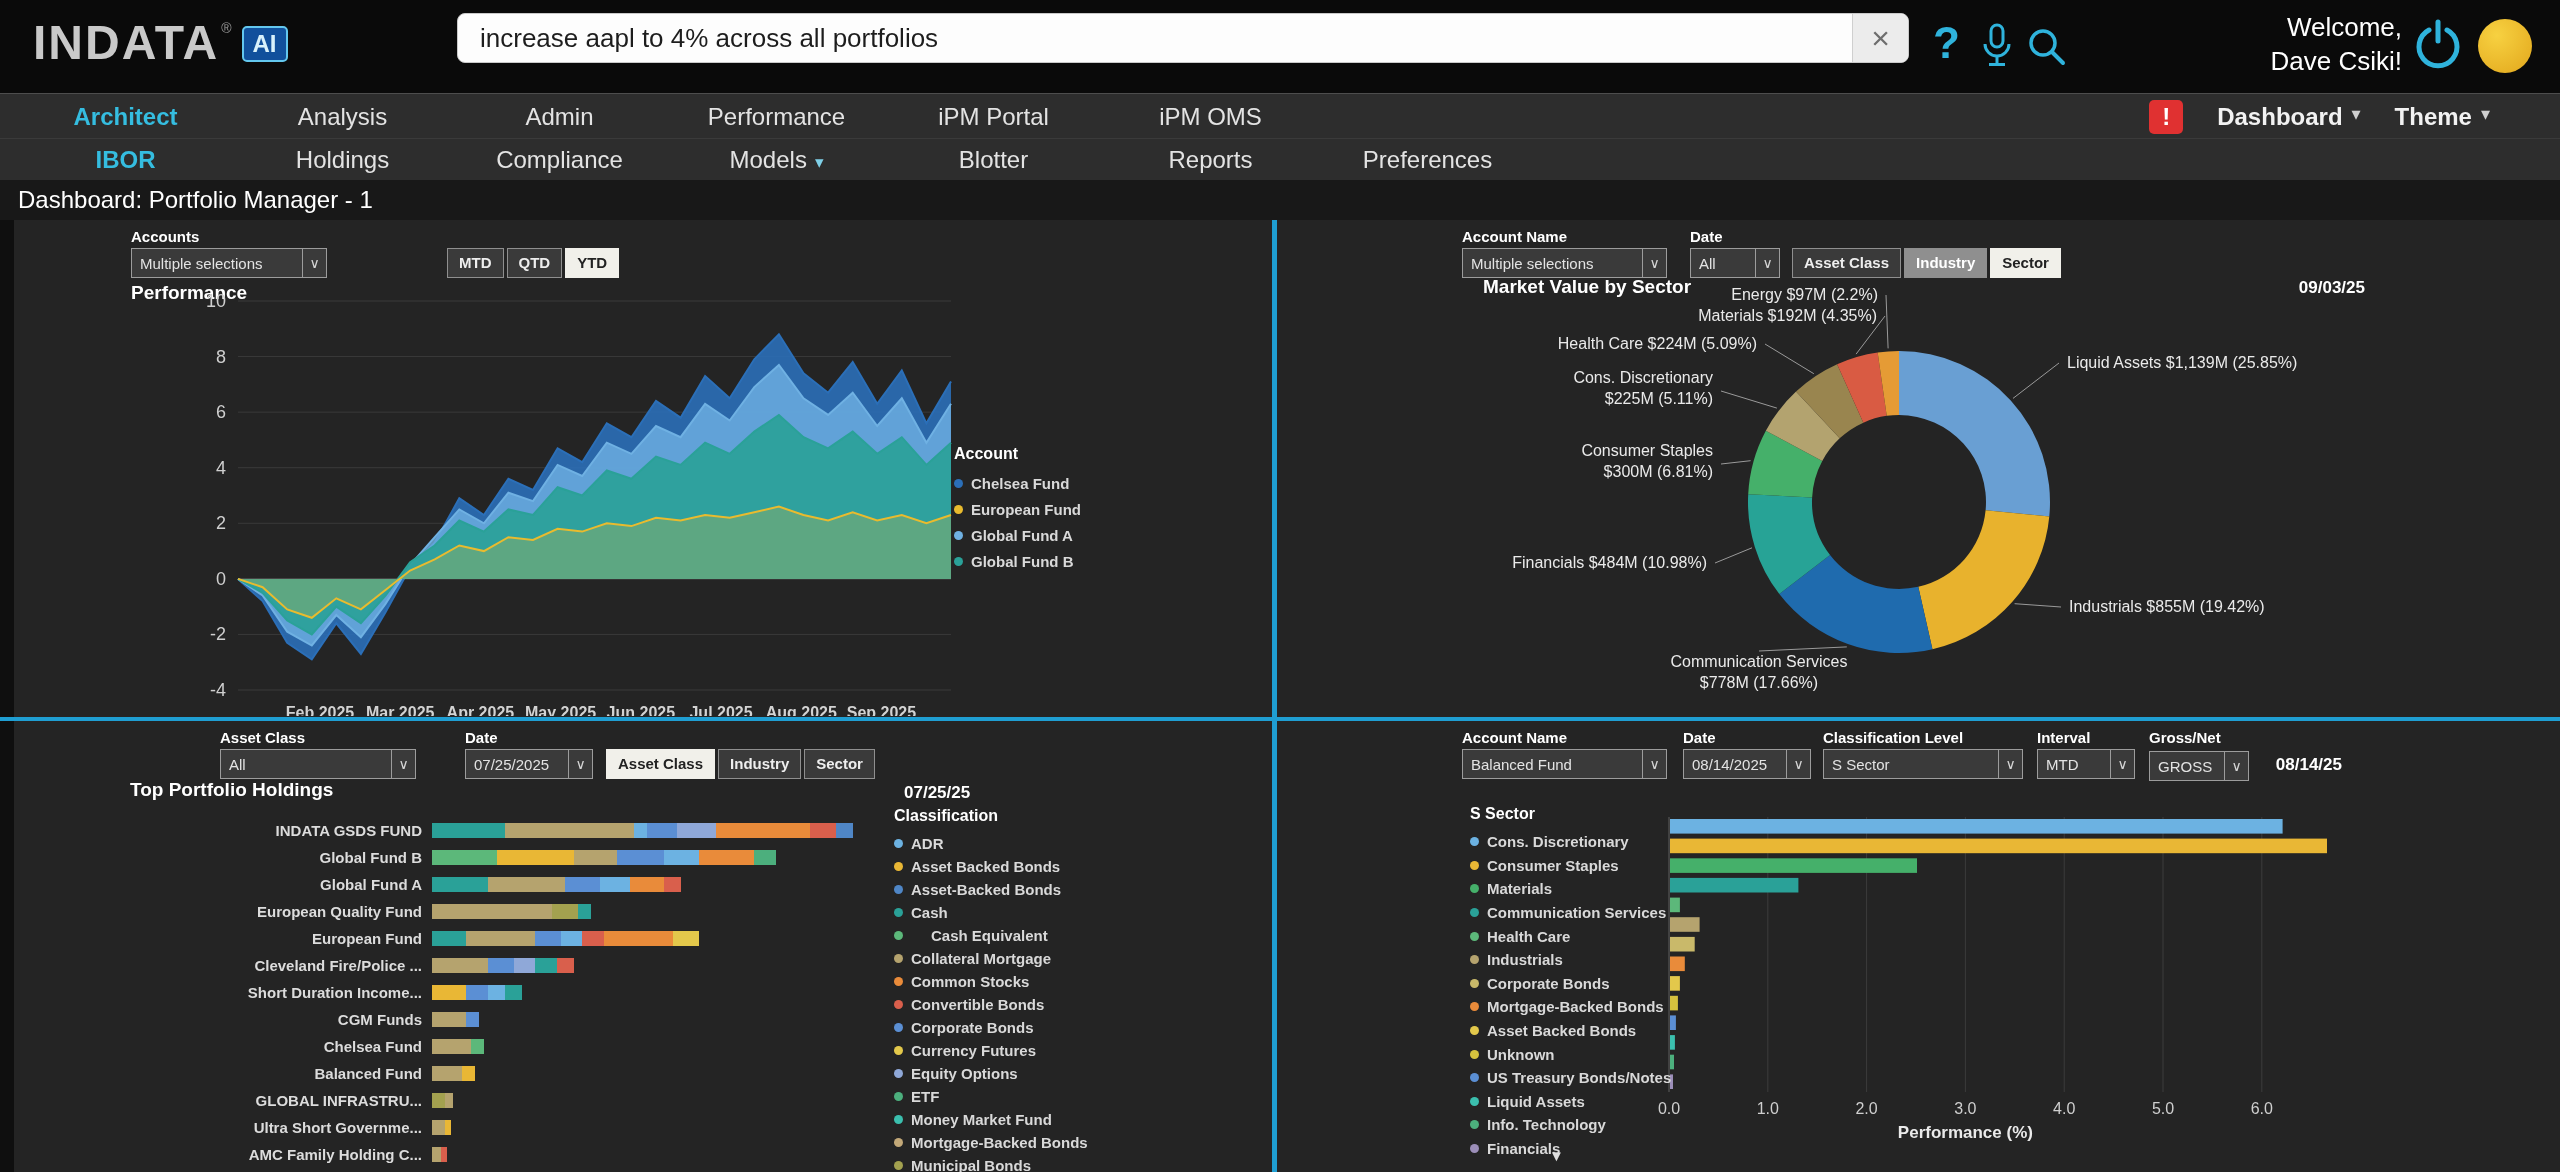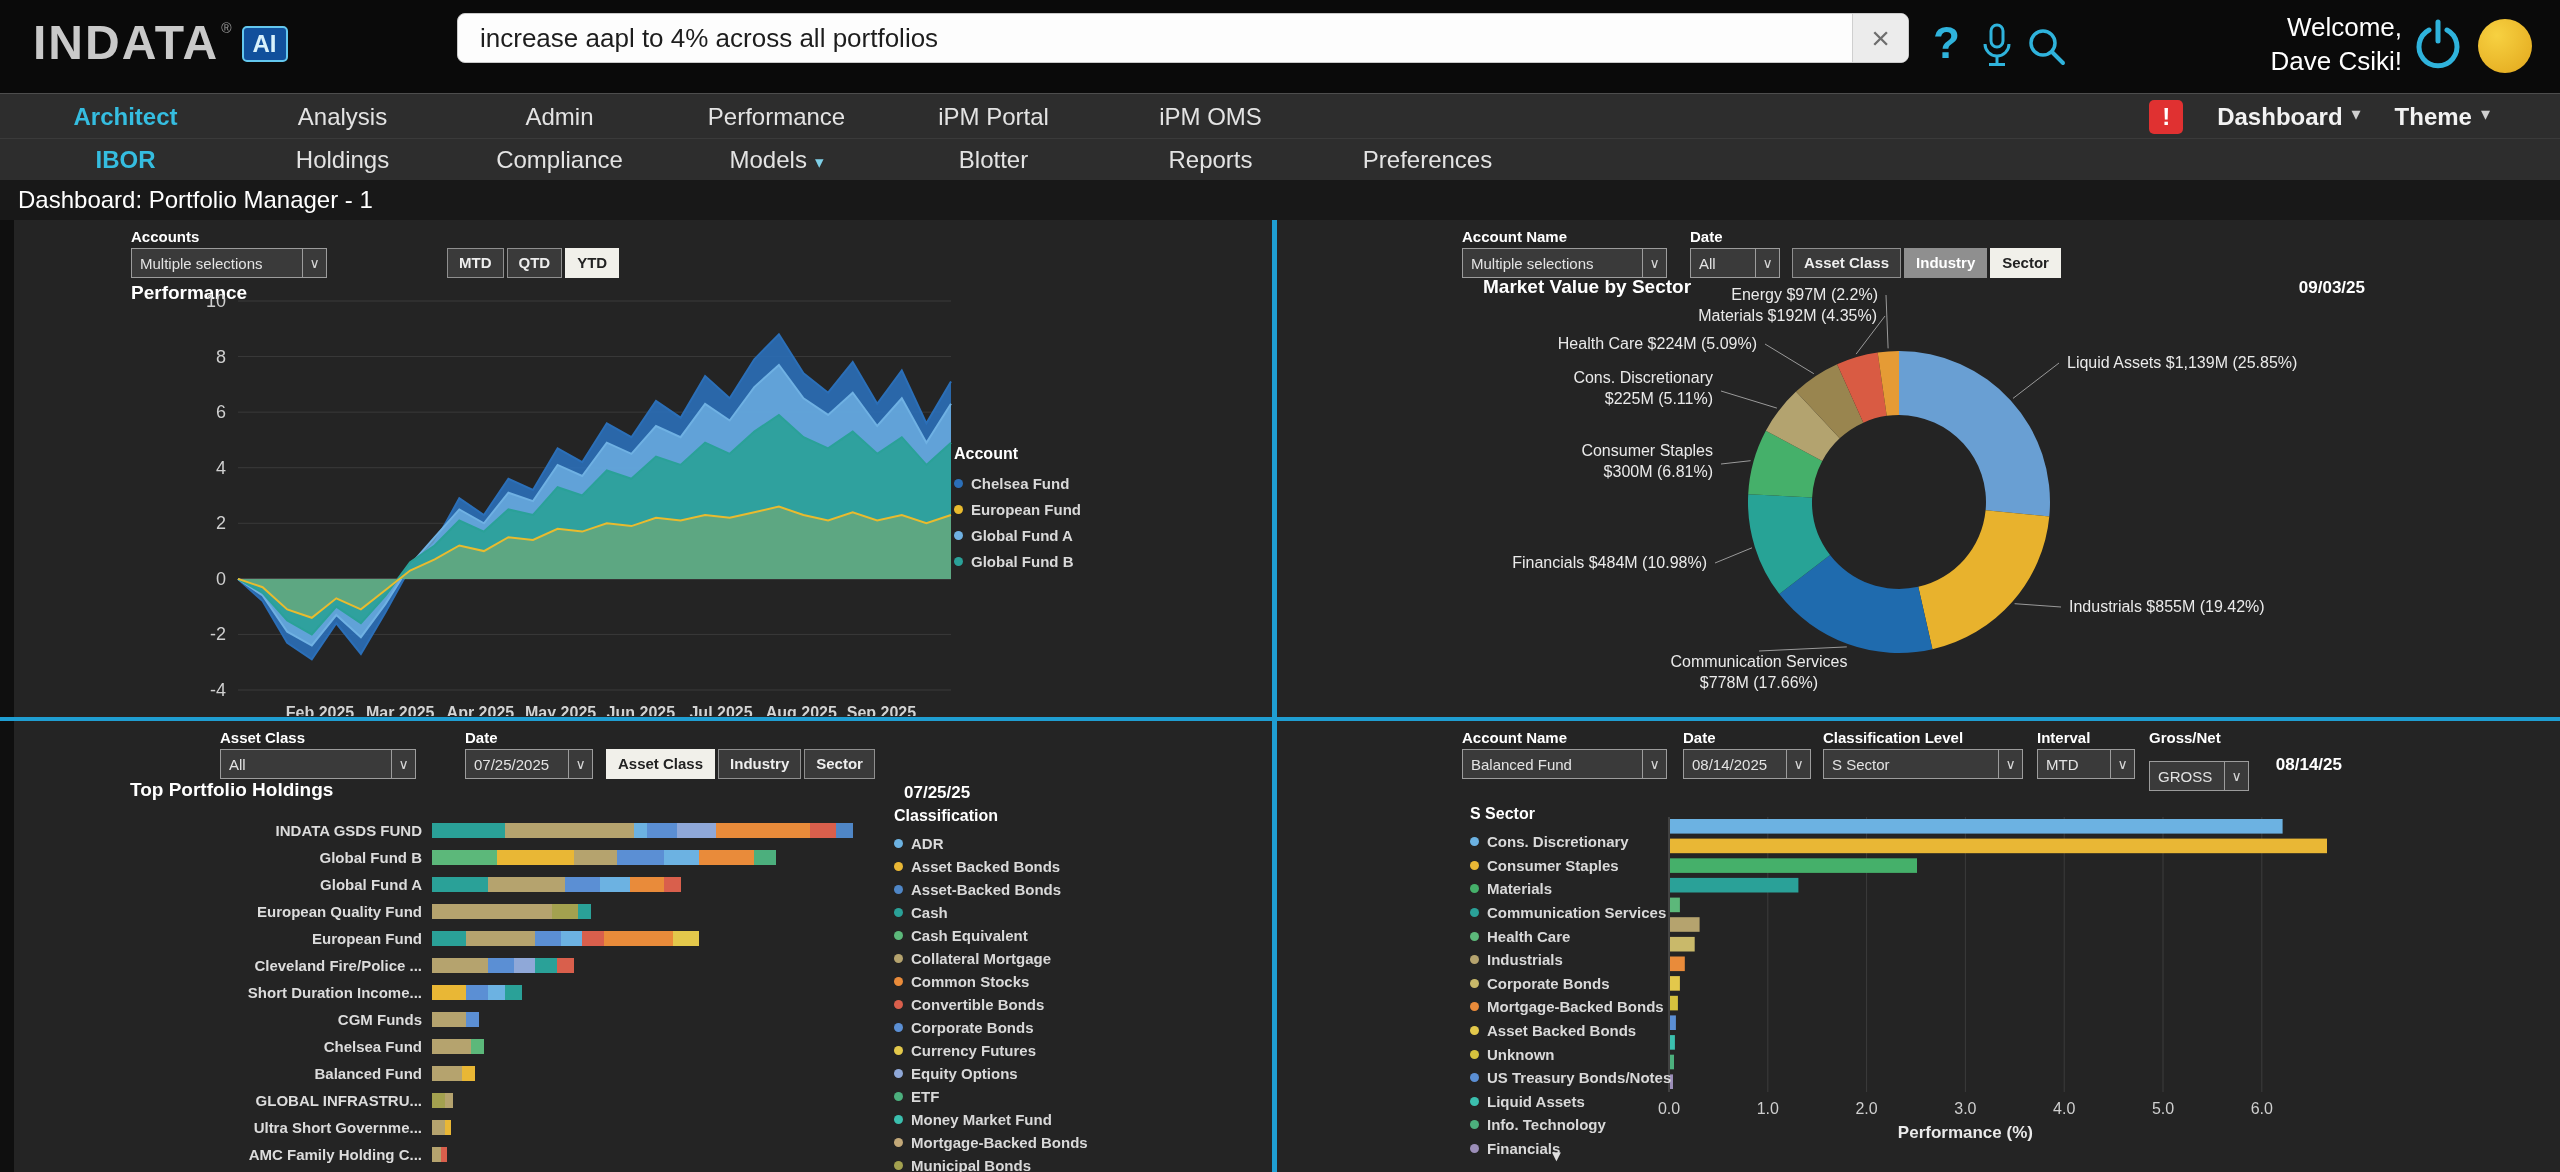--- a/index.html
+++ b/index.html
@@ -415,21 +415,21 @@
           <span>Asset Backed Bonds</span>
         </div>
         <div class="legend-item" style="height: 23px;">
           <span class="dot" style="background: rgb(79, 134, 198);"></span>
           <span>Asset-Backed Bonds</span>
         </div>
         <div class="legend-item" style="height: 23px;">
           <span class="dot" style="background: rgb(42, 161, 152);"></span>
           <span>Cash</span>
         </div>
-        <div class="legend-item" style="height: 23px;">
+        <div class="legend-item" style="height: 23px; gap: 20px;">
           <span class="dot" style="background: rgb(92, 184, 122);"></span>
           <span>Cash Equivalent</span>
         </div>
         <div class="legend-item" style="height: 23px;">
           <span class="dot" style="background: rgb(181, 163, 110);"></span>
           <span>Collateral Mortgage</span>
         </div>
         <div class="legend-item" style="height: 23px;">
           <span class="dot" style="background: rgb(233, 139, 58);"></span>
           <span>Common Stocks</span>
@@ -484,21 +484,21 @@
     <div class="select" style="left:546px;top:28px;width:200px">
       <span class="sel-val">S Sector</span>
       <span class="sel-caret">∨</span>
     </div>
     <div class="ctrl-label" style="left:760px;top:8px">Interval</div>
     <div class="select" style="left:760px;top:28px;width:98px">
       <span class="sel-val">MTD</span>
       <span class="sel-caret">∨</span>
     </div>
     <div class="ctrl-label" style="left:872px;top:8px">Gross/Net</div>
-    <div class="select" style="left:872px;top:40px;width:100px">
+    <div class="select" style="left:872px;top:30px;width:100px">
       <span class="sel-val">GROSS</span>
       <span class="sel-caret">∨</span>
     </div>
     <div class="date-stamp" style="right:218px;top:34px">08/14/25</div>
     <svg id="sperf-svg" width="1283" height="451" style="position:absolute;left:0;top:0">
         <line x1="392" x2="392" y1="96" y2="371" stroke="#5f5f5f" stroke-width="1"></line>
         <text x="392" y="393" fill="#cfcfcf" font-size="16" text-anchor="middle">0.0</text>
         <line x1="490.8" x2="490.8" y1="96" y2="371" stroke="#3c3c3c" stroke-width="1"></line>
         <text x="490.8" y="393" fill="#cfcfcf" font-size="16" text-anchor="middle">1.0</text>
         <line x1="589.6" x2="589.6" y1="96" y2="371" stroke="#3c3c3c" stroke-width="1"></line>

